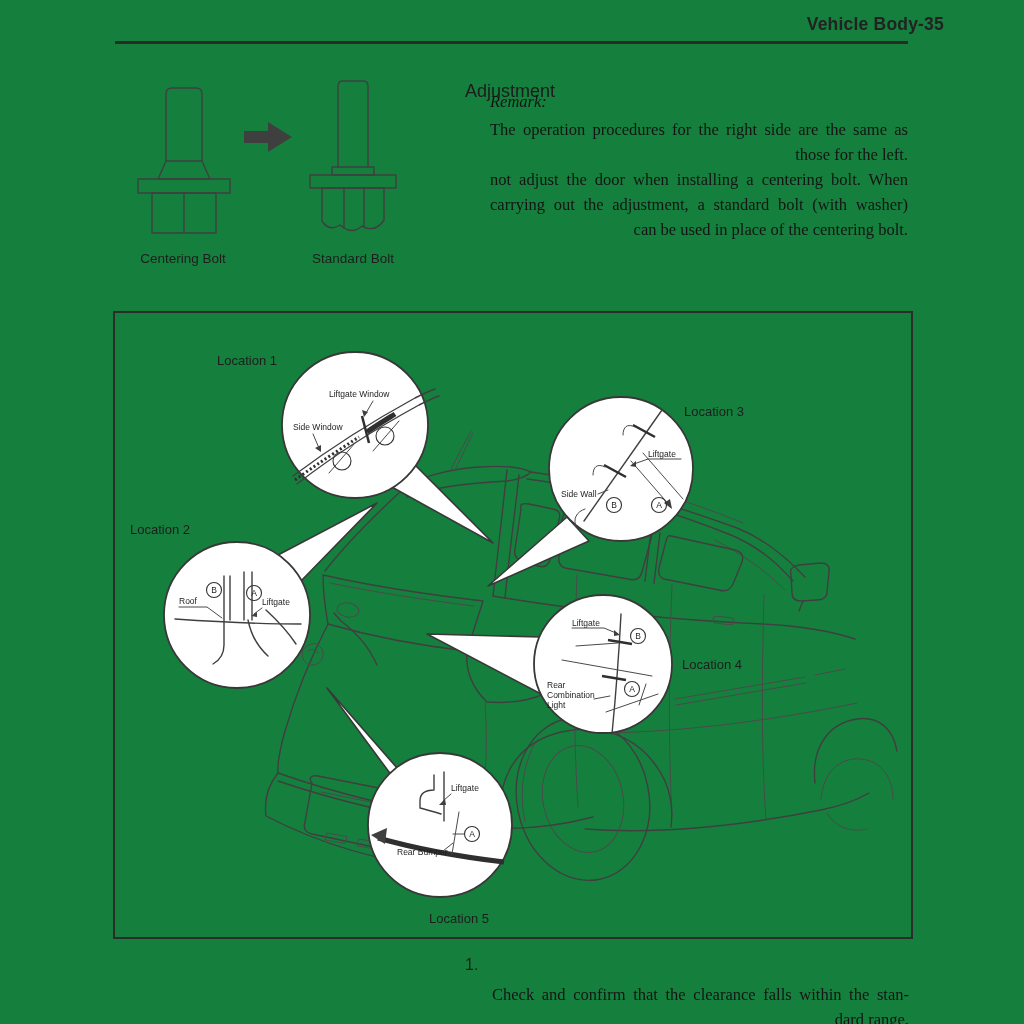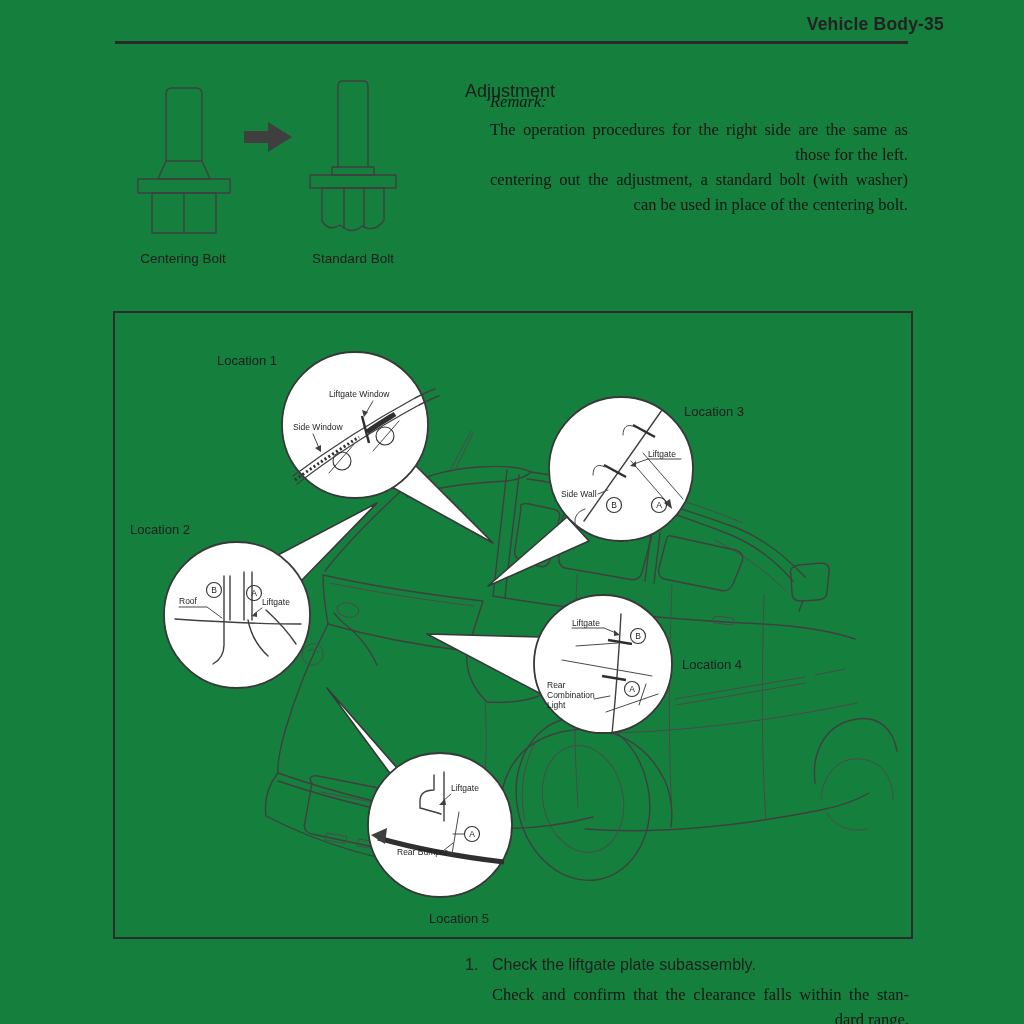--- a/index.html
+++ b/index.html
@@ -69,21 +69,22 @@
     </svg>
   </div>
 
   <div class="abs adj-head">Adjustment</div>
   <div class="abs serif remark">Remark:</div>
   <div class="abs serif para" style="top:117px;">
     <div class="pline">The operation procedures for the right side are the same as</div>
     <div class="plast">those for the left.</div>
   </div>
   <div class="abs serif para" style="top:167px;">
-    <div class="pline">centering out the adjustment, a standard bolt (with washer)</div>
+    <div class="pline">not adjust the door when installing a centering bolt. When</div>
+    <div class="pline">carrying out the adjustment, a standard bolt (with washer)</div>
     <div class="plast">can be used in place of the centering bolt.</div>
   </div>
 
   <div class="abs diag-box">
     <svg width="796" height="624" viewBox="0 0 796 624">
 
       <g>
 
         <path class="ln" d="M286,178 C300,165 332,156 364,154 C392,152 408,155 416,159 C470,166 548,188 622,215 C650,226 672,245 690,264"></path>
         <path class="ln" d="M292,184 C310,176 350,170 392,168 C400,167 410,165 416,159"></path>
@@ -233,19 +234,18 @@
 
       <text class="loctx" x="102" y="52">Location 1</text>
       <text class="loctx" x="15" y="221">Location 2</text>
       <text class="loctx" x="569" y="103">Location 3</text>
       <text class="loctx" x="567" y="356">Location 4</text>
       <text class="loctx" x="314" y="610">Location 5</text>
     </svg>
   </div>
 
   <div class="abs step-num">1.</div>
-  <div class="abs step-title">Check the liftgate plate subassembly.</div>
   <div class="abs serif step-body">
     <div class="pline">Check and confirm that the clearance falls within the stan-</div>
     <div class="plast">dard range.</div>
   </div>
 
 </div>
 
 </body></html>

